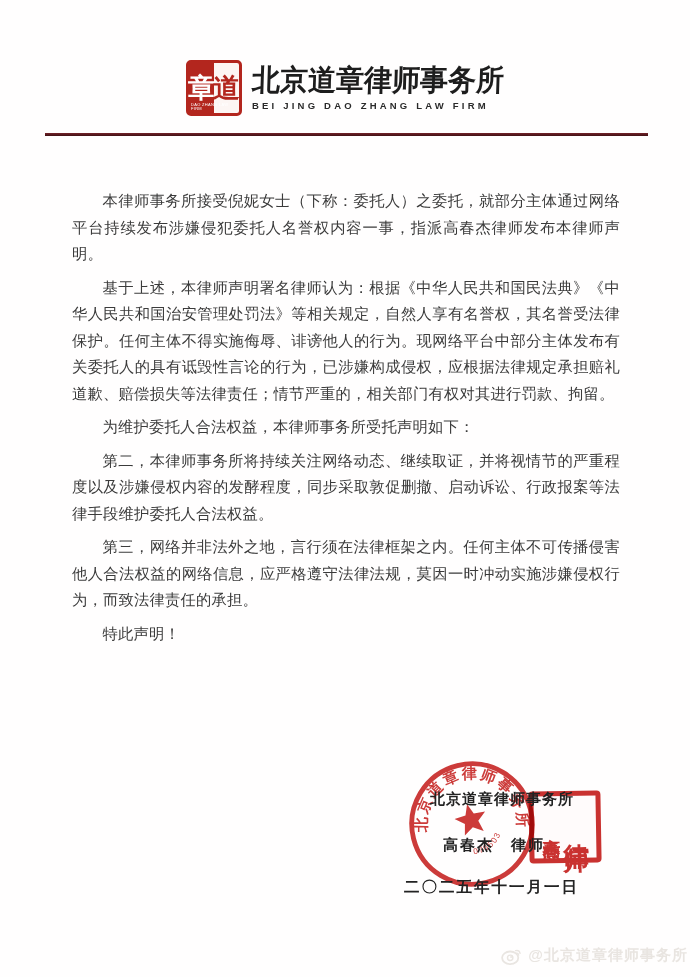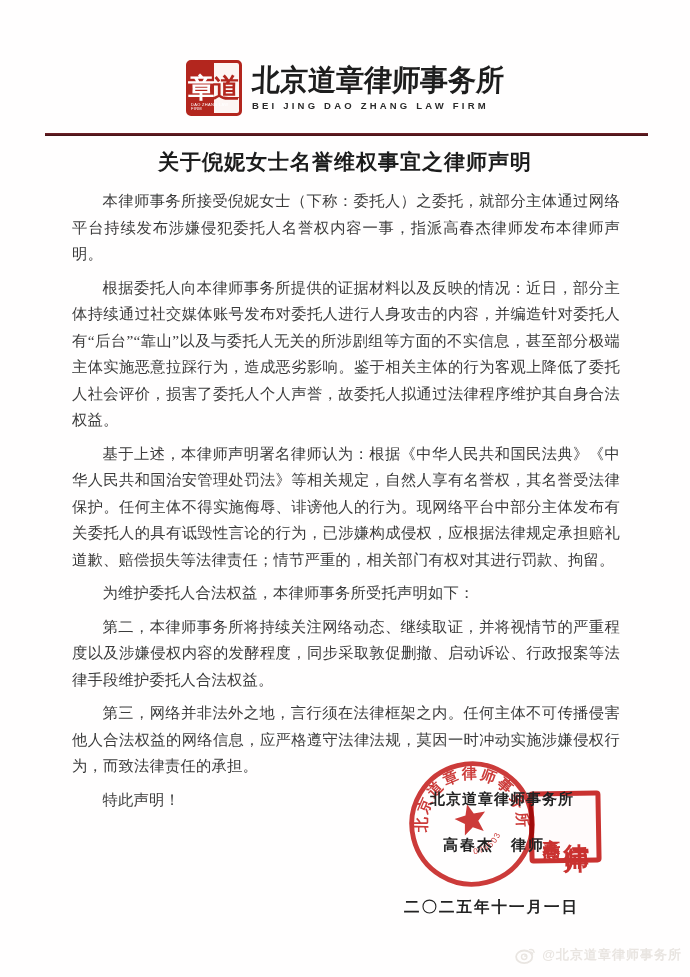--- a/index.html
+++ b/index.html
@@ -74,21 +74,21 @@
   .sig-firm{
     position:absolute;left:430px;top:790px;
     font-size:15px;color:#222;font-weight:bold;letter-spacing:1px;z-index:3;
   }
   .sig-lawyer{
     position:absolute;left:443px;top:836px;
     font-size:15px;color:#222;font-weight:bold;letter-spacing:2px;z-index:3;font-family:Liberation Serif, serif;
   }
   .sig-date{
     position:absolute;left:404px;top:877px;
-    font-size:15.5px;color:#222;font-weight:bold;letter-spacing:2px;z-index:3;margin-top:20px;
+    font-size:15.5px;color:#222;font-weight:bold;letter-spacing:2px;z-index:3;
   }
   .round-seal{
     position:absolute;left:404px;top:756px;width:136px;height:136px;
     z-index:2;opacity:.88;mix-blend-mode:multiply;
     transform:rotate(-14deg);
   }
   .rect-seal{
     position:absolute;left:529px;top:791px;width:62px;height:62px;
     box-sizing:content-box;border:5px solid #c5201e;border-radius:4px;
     display:flex;flex-direction:row-reverse;align-items:center;justify-content:center;
@@ -98,23 +98,23 @@
   .rect-seal .col{writing-mode:vertical-rl;text-orientation:upright;font-weight:bold;line-height:1;}
   .rect-seal .col-title{font-size:26px;letter-spacing:4px;}
   .rect-seal .col-name{font-size:18px;letter-spacing:2px;margin-right:2px;}
   
   .footer{
     position:absolute;top:916px;left:0;right:0;text-align:center;
     font-size:12.5px;color:#4a4a4a;letter-spacing:4px;
     font-family:"Liberation Sans",sans-serif;
   }
   .watermark{
-    position:absolute;top:946px;right:8px;
+    position:absolute;top:946px;right:2px;
     display:flex;align-items:center;gap:5px;
-    color:#e9e5e1;font-size:13px;font-weight:bold;
+    color:#e9e5e1;font-size:15px;font-weight:bold;
     font-family:"Liberation Sans",sans-serif;letter-spacing:1px;
     user-select:none;
   }
   .watermark svg{display:block;}
 </style>
 </head>
 <body>
 
 <div class="page">
 
@@ -124,25 +124,23 @@
       <div class="logo-right">道</div>
       <div class="logo-sub">DAO ZHANG LAW FIRM</div>
     </div>
     <div class="firm-names">
       <div class="firm-cn">北京道章律师事务所</div>
       <div class="firm-en">BEI JING DAO ZHANG LAW FIRM</div>
     </div>
   </div>
   <div class="header-rule"></div>
 
-  <div class="doc-title">关于倪妮女士名誉维权事宜之律师声明</div>
 
   <div class="body-text">
     <p>本律师事务所接受倪妮女士（下称：委托人）之委托，就部分主体通过网络平台持续发布涉嫌侵犯委托人名誉权内容一事，指派高春杰律师发布本律师声明。</p>
-    <p>根据委托人向本律师事务所提供的证据材料以及反映的情况：近日，部分主体持续通过社交媒体账号发布对委托人进行人身攻击的内容，并编造针对委托人有“后台”“靠山”以及与委托人无关的所涉剧组等方面的不实信息，甚至部分极端主体实施恶意拉踩行为，造成恶劣影响。鉴于相关主体的行为客观上降低了委托人社会评价，损害了委托人个人声誉，故委托人拟通过法律程序维护其自身合法权益。</p>
     <p>基于上述，本律师声明署名律师认为：根据《中华人民共和国民法典》《中华人民共和国治安管理处罚法》等相关规定，自然人享有名誉权，其名誉受法律保护。任何主体不得实施侮辱、诽谤他人的行为。现网络平台中部分主体发布有关委托人的具有诋毁性言论的行为，已涉嫌构成侵权，应根据法律规定承担赔礼道歉、赔偿损失等法律责任；情节严重的，相关部门有权对其进行罚款、拘留。</p>
     <p>为维护委托人合法权益，本律师事务所受托声明如下：</p>
     <p>第二，本律师事务所将持续关注网络动态、继续取证，并将视情节的严重程度以及涉嫌侵权内容的发酵程度，同步采取敦促删撤、启动诉讼、行政报案等法律手段维护委托人合法权益。</p>
     <p>第三，网络并非法外之地，言行须在法律框架之内。任何主体不可传播侵害他人合法权益的网络信息，应严格遵守法律法规，莫因一时冲动实施涉嫌侵权行为，而致法律责任的承担。</p>
     <p>特此声明！</p>
   </div>
 
   <div class="sig-firm">北京道章律师事务所</div>
   <div class="sig-lawyer">高春杰　律师</div>
   <div class="sig-date">二〇二五年十一月一日</div>

